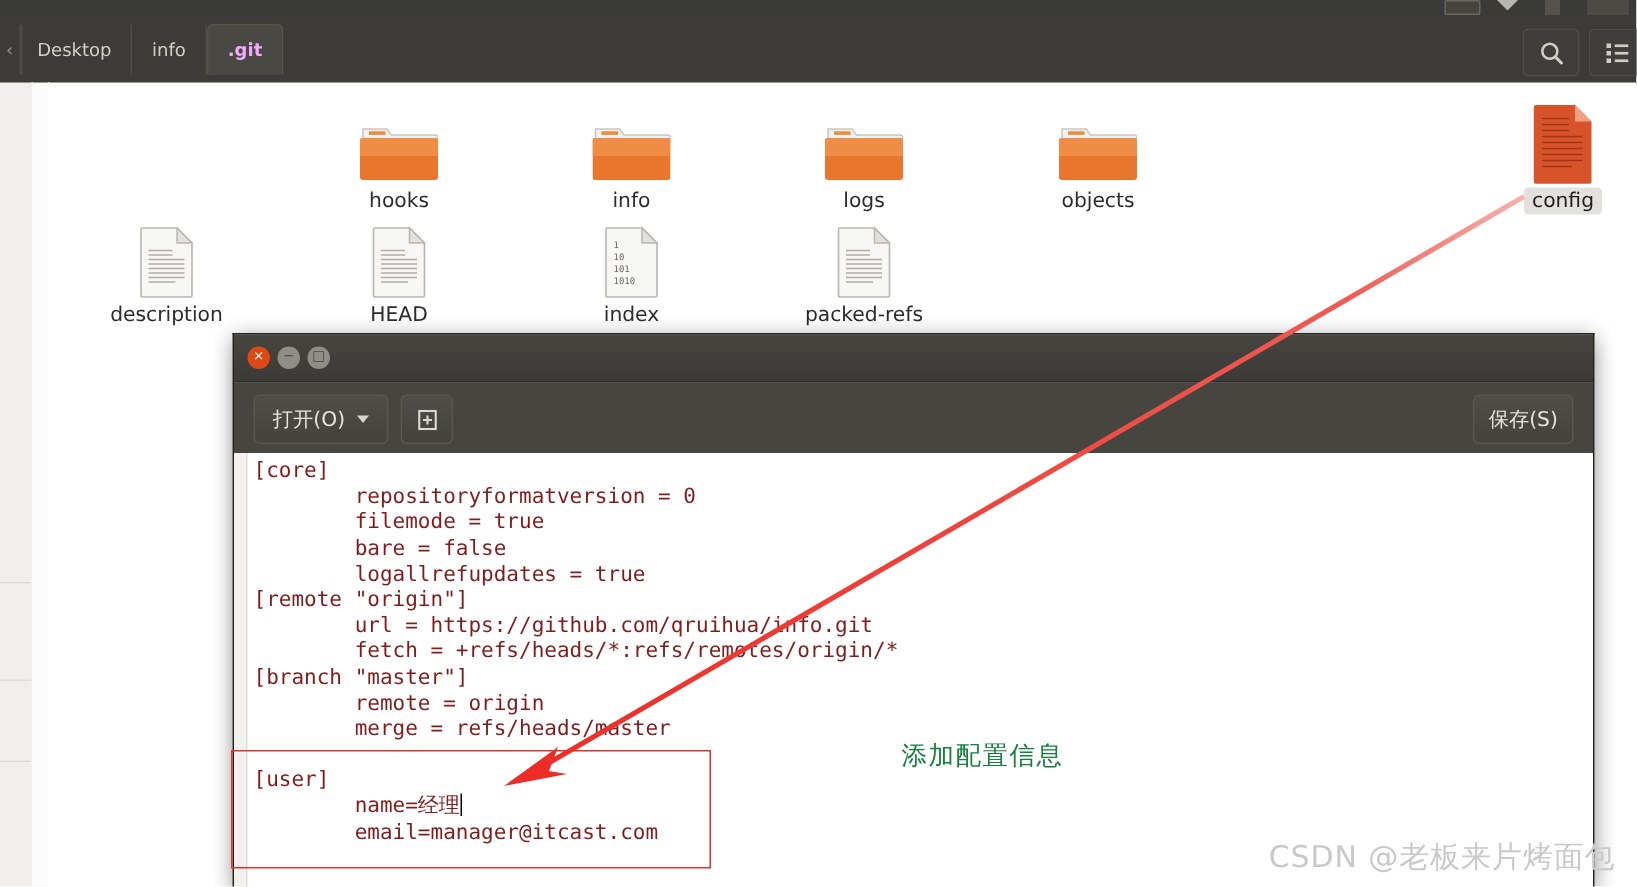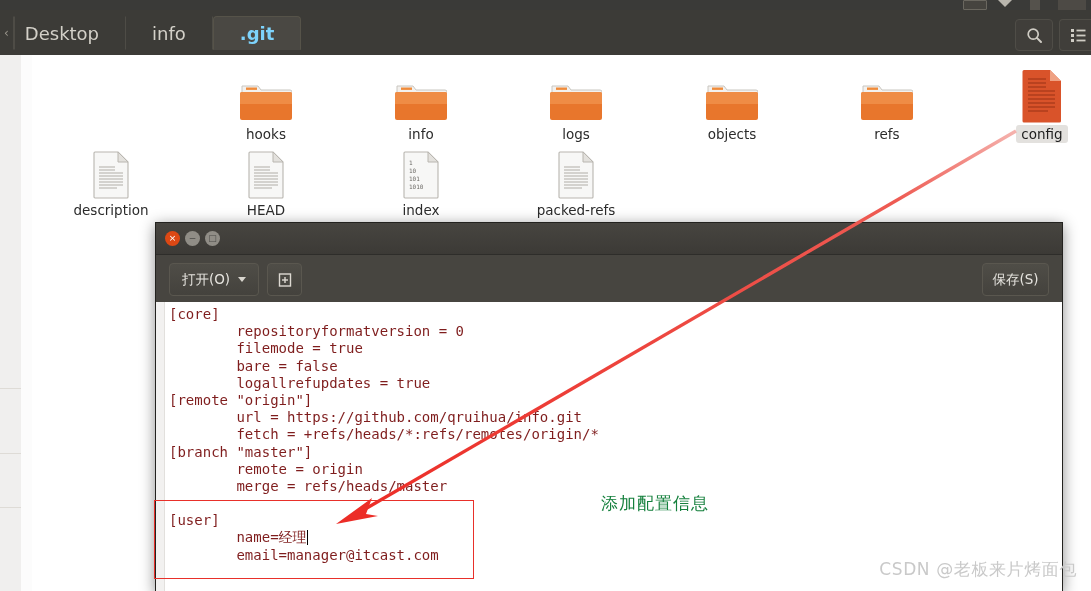--- a/index.html
+++ b/index.html
@@ -20,28 +20,28 @@
   .tray-strip .tr-item{position:absolute;top:0px;height:10px;background:#46443f;}
 
   .nautilus-header{
     position:absolute;left:0;top:10px;width:1091px;height:45px;
     background:#3c3b37;
     border-bottom:1px solid #2b2a27;
   }
   .crumbs{position:absolute;left:0;top:6px;height:34px;display:flex;align-items:stretch;}
   .crumb{
     display:flex;align-items:center;justify-content:center;
-    padding:0 26px;color:#d3d0c8;font-size:18px;
+    padding:0 13px;color:#d3d0c8;font-size:12px;
     border-right:1px solid #4e4c46;
     border-top:1px solid transparent;border-bottom:1px solid transparent;
   }
   .crumb.first{border-left:1px solid #4e4c46;padding-left:10px;}
   .crumb.edge{padding:0 4px;color:#9a968c;font-size:12px;border-right:1px solid #4e4c46;}
   .crumb.active{
-    background:#4a4843;color:#7dd3fc;font-weight:bold;
+    background:#4a4843;color:#f0abfc;font-weight:bold;
     border:1px solid #565349;border-bottom-color:#4a4843;
     border-radius:4px 4px 0 0;
     align-items:center;
   }
   .hdr-btn{
     position:absolute;top:9px;width:36px;height:30px;
     border:1px solid #4f4d47;border-radius:4px;background:#403e3a;
     display:flex;align-items:center;justify-content:center;
   }
   #search-btn{left:1015px;}
@@ -127,21 +127,21 @@
   }
   .anno-text{
     position:absolute;left:601px;top:492px;
     color:#15803d;font-size:17px;letter-spacing:1px;
     font-family:"DejaVu Sans","Liberation Sans",sans-serif;
   }
   .anno-arrow{position:absolute;left:0;top:0;width:1091px;height:591px;pointer-events:none;}
 
   .watermark{
     position:absolute;right:14px;top:558px;
-    color:#c9c9c9;font-size:17px;letter-spacing:.6px;
+    color:#c9c9c9;font-size:20px;letter-spacing:.6px;
     font-family:"DejaVu Sans","Liberation Sans",sans-serif;
   }
 </style>
 </head>
 <body>
 
 <div id="root">
 
   <div class="tray-strip">
     <div class="tr-item" style="left:963px;width:22px;border:1px solid #6a675f;height:8px;border-radius:1px;"></div>
@@ -235,31 +235,20 @@
         <svg width="52" height="45" viewBox="0 0 52 45">
           <path d="M2 8 h16 l3 4 h29 a2 2 0 0 1 2 2 v3 H2 z" fill="#f3f1ee" stroke="#c9c6c0" stroke-width="1"></path>
           <rect x="6" y="9.5" width="11" height="2.4" fill="#f08b3a"></rect>
           <path d="M2 14 h48 a2 2 0 0 1 2 2 v24 a2 2 0 0 1 -2 2 H2 a2 2 0 0 1 -2 -2 V16 a2 2 0 0 1 2 -2z" fill="#e8762c"></path>
           <path d="M2 14 h48 a2 2 0 0 1 2 2 v10 H0 V16 a2 2 0 0 1 2 -2z" fill="#f0914a" opacity=".85"></path>
         </svg>
       </div>
       <div><span class="file-label">objects</span></div>
     </div>
 
-    <div class="file-item" style="left:800px;top:10px;">
-      <div class="file-icon">
-        <svg width="52" height="45" viewBox="0 0 52 45">
-          <path d="M2 8 h16 l3 4 h29 a2 2 0 0 1 2 2 v3 H2 z" fill="#f3f1ee" stroke="#c9c6c0" stroke-width="1"></path>
-          <rect x="6" y="9.5" width="11" height="2.4" fill="#f08b3a"></rect>
-          <path d="M2 14 h48 a2 2 0 0 1 2 2 v24 a2 2 0 0 1 -2 2 H2 a2 2 0 0 1 -2 -2 V16 a2 2 0 0 1 2 -2z" fill="#e8762c"></path>
-          <path d="M2 14 h48 a2 2 0 0 1 2 2 v10 H0 V16 a2 2 0 0 1 2 -2z" fill="#f0914a" opacity=".85"></path>
-        </svg>
-      </div>
-      <div><span class="file-label">refs</span></div>
-    </div>
 
     <div class="file-item selected" style="left:955px;top:6px;">
       <div class="file-icon" style="height:62px;">
         <svg width="42" height="54" viewBox="0 0 42 54">
           <path d="M3 1 h26 l11 11 v40 a1.5 1.5 0 0 1 -1.5 1.5 H3 a1.5 1.5 0 0 1 -1.5 -1.5 V2.5 A1.5 1.5 0 0 1 3 1z" fill="#d9532a"></path>
           <path d="M29 1 l11 11 h-11 z" fill="#efa183"></path>
           <g stroke="#9e3617" stroke-width="1.1">
             <line x1="7" y1="10" x2="25" y2="10"></line>
               <line x1="7" y1="14" x2="25" y2="14"></line>
             <line x1="7" y1="18" x2="25" y2="18"></line>

